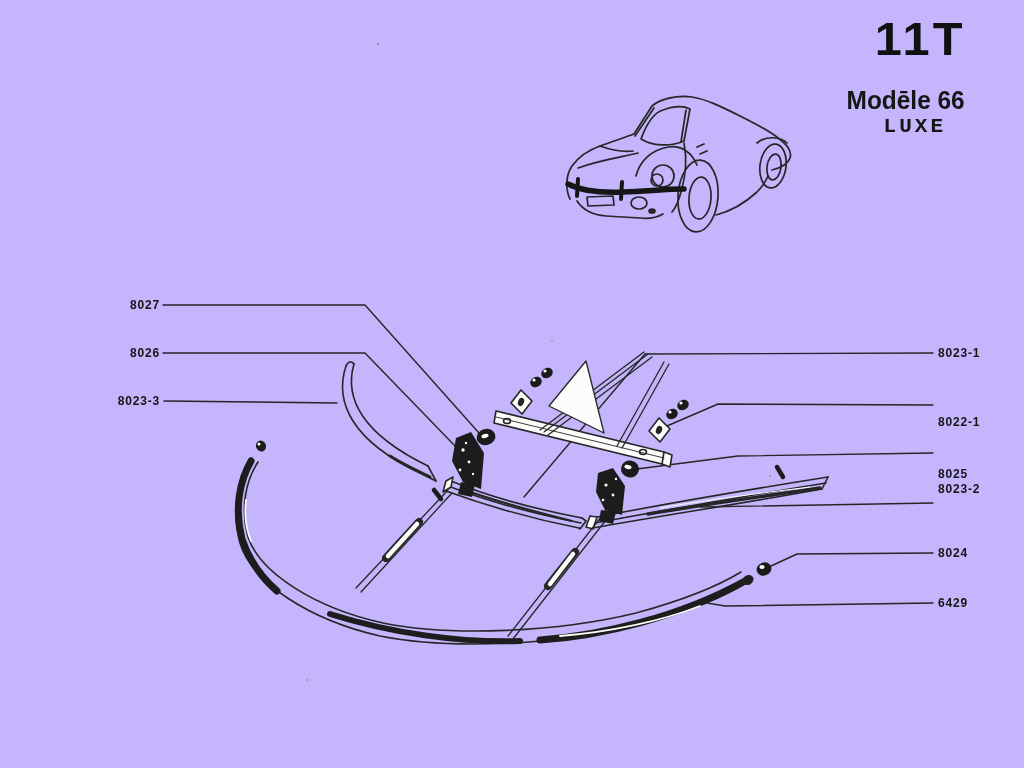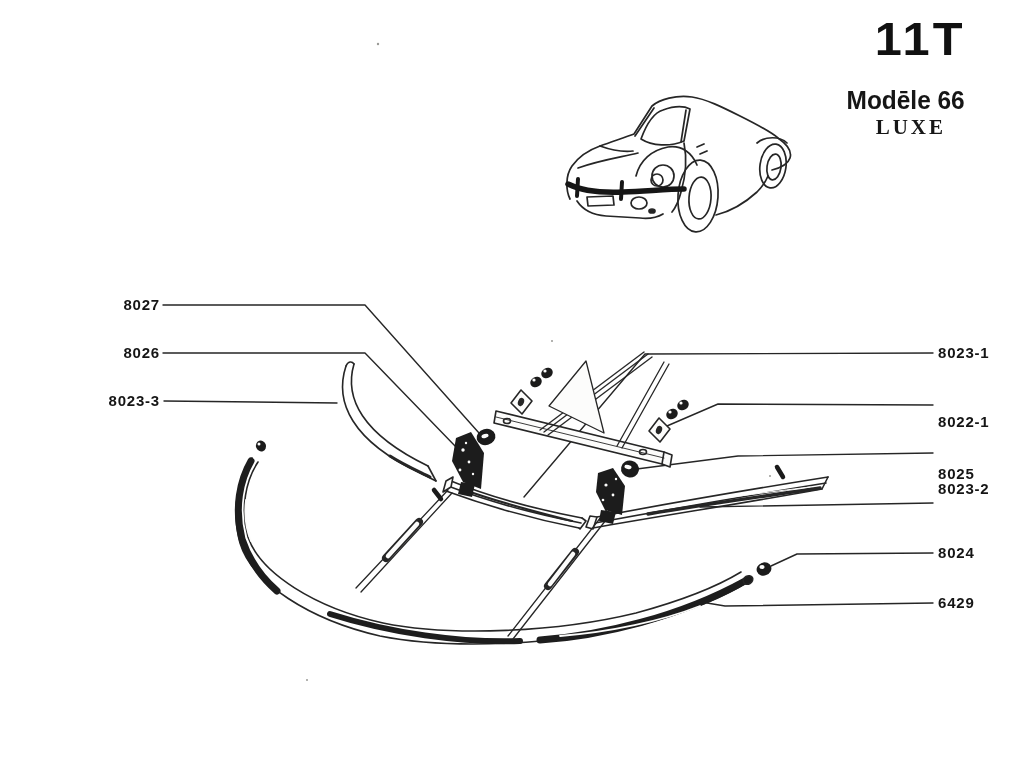--- a/index.html
+++ b/index.html
@@ -1,25 +1,25 @@
 <!DOCTYPE html>
 <html><head>
 <meta charset="utf-8">
 <style>
   html,body{margin:0;padding:0;background:#e8e8e8;}
-  .page{position:relative;width:1024px;height:768px;background:#ffffff;overflow:hidden;
+  .page{position:relative;width:1024px;height:768px;background:#c4b5fd;overflow:hidden;
         font-family:"Liberation Sans",sans-serif;color:#1e1e1e;}
   svg{position:absolute;left:0;top:0;}
   .hdr-code{position:absolute;top:12px;right:58px;font-size:46px;font-weight:bold;
             letter-spacing:3px;color:#111;transform:scaleX(1.06);transform-origin:right top;}
   .hdr-model{position:absolute;top:85px;right:59px;font-size:26px;font-weight:bold;color:#161616;
              transform:scaleX(.94);transform-origin:right top;}
-  .hdr-trim{position:absolute;top:115px;right:78px;font-family:Liberation Serif, serif;
+  .hdr-trim{position:absolute;top:115px;right:78px;font-family:Liberation Mono, monospace;
             font-size:21px;font-weight:bold;letter-spacing:3px;color:#161616;}
-  .plabel{position:absolute;font-size:15px;font-weight:bold;letter-spacing:.8px;
+  .plabel{position:absolute;font-size:12px;font-weight:bold;letter-spacing:.8px;
           color:#151515;line-height:16px;white-space:nowrap;}
   .plabel.left{right:864px;text-align:right;}
   .plabel.right{left:938px;text-align:center;}
 </style>
 </head>
 <body>
 
 <div class="page">
 
   <svg width="1024" height="768" viewBox="0 0 1024 768">

